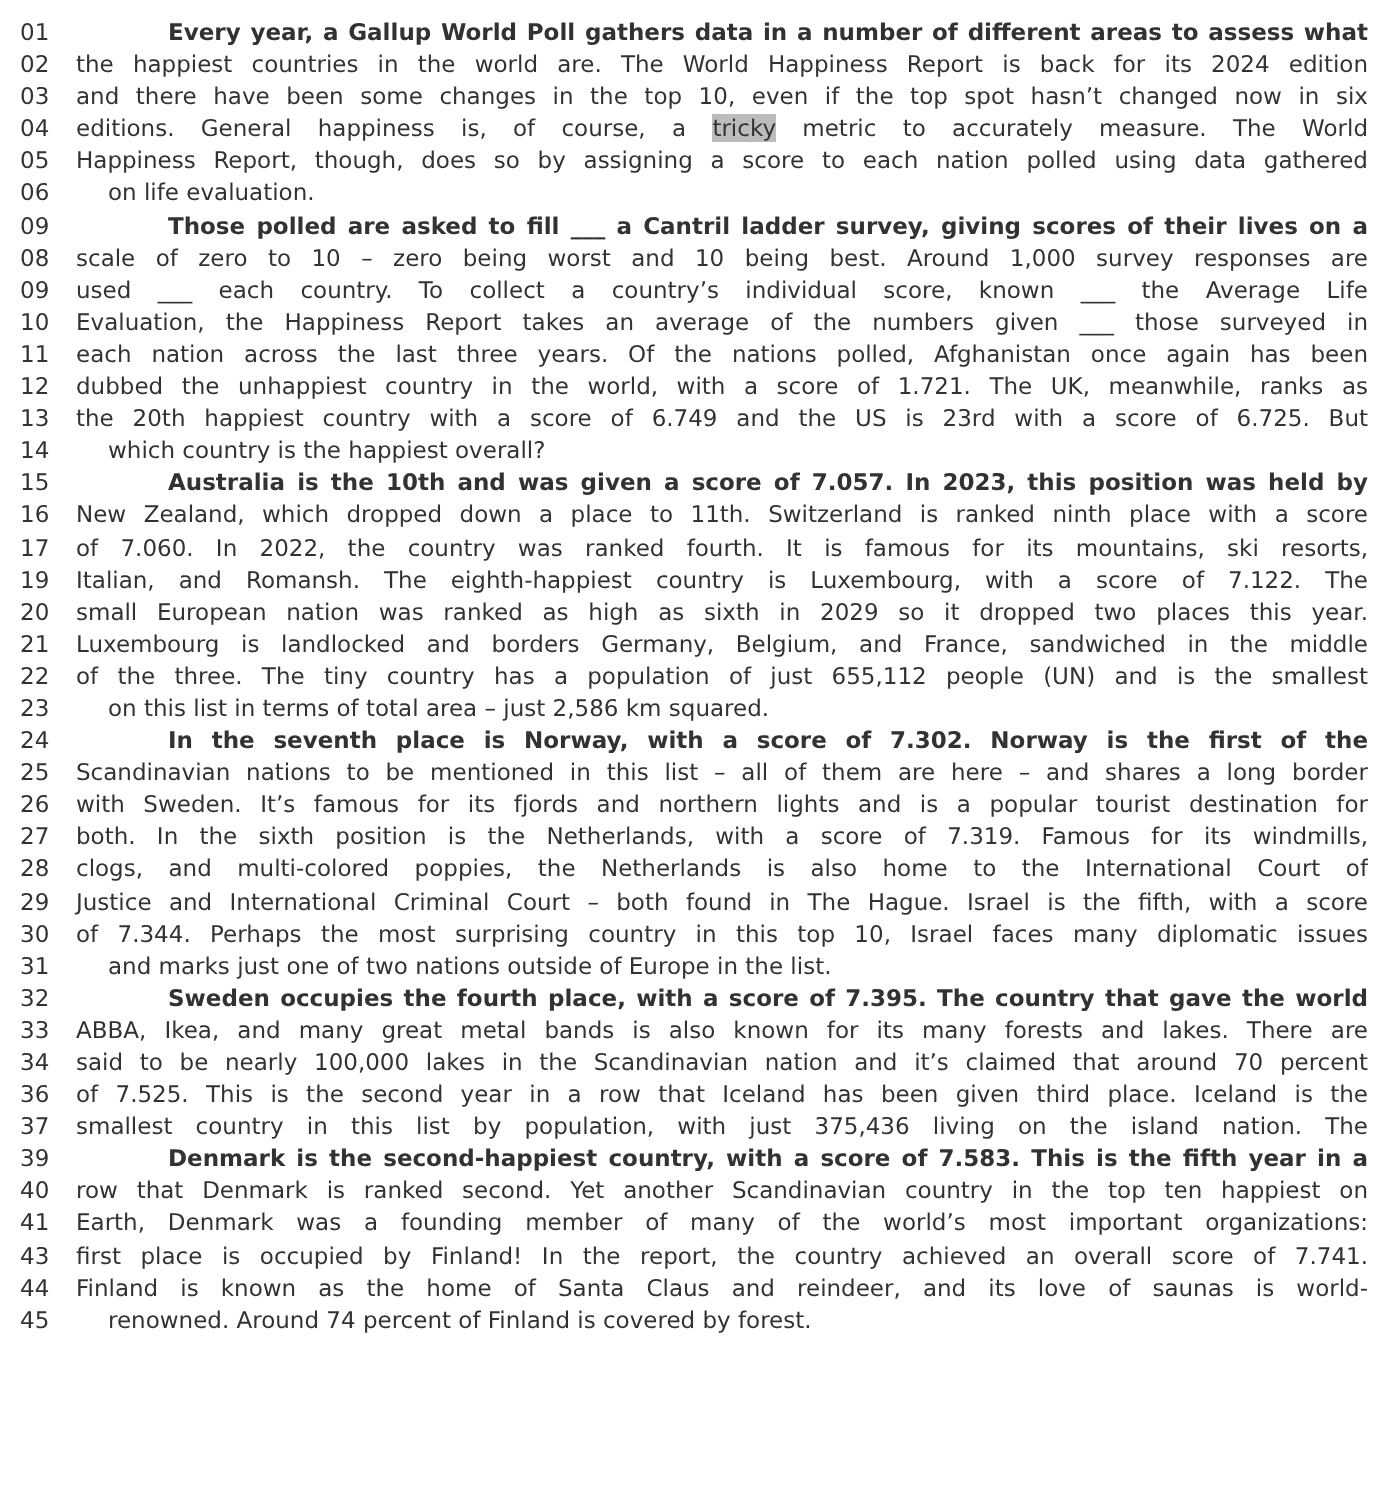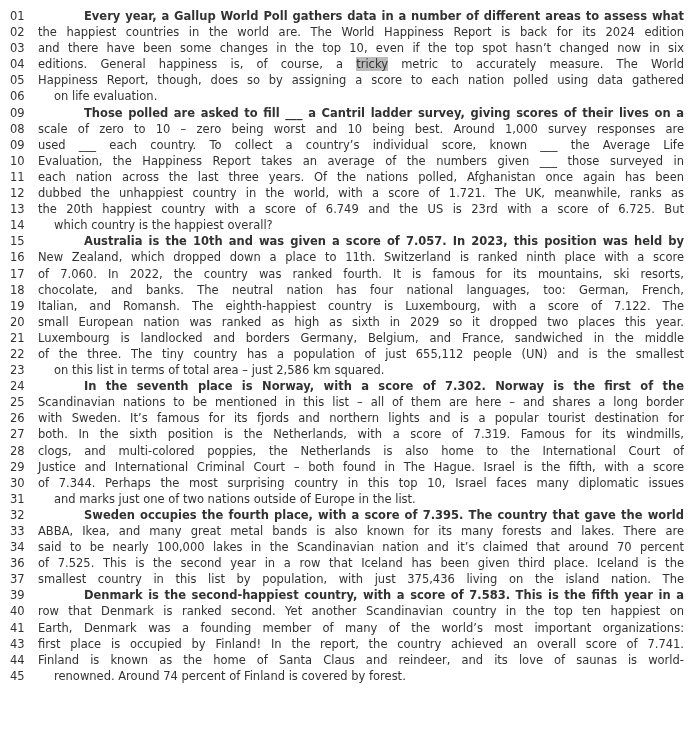--- a/index.html
+++ b/index.html
@@ -114,24 +114,20 @@
       </div>
       <div class="row">
         <span class="num">16</span>
         <span class="txt">New Zealand, which dropped down a place to 11th. Switzerland is ranked ninth place with a score</span>
       </div>
       <div class="row">
         <span class="num">17</span>
         <span class="txt">of 7.060. In 2022, the country was ranked fourth. It is famous for its mountains, ski resorts,</span>
       </div>
       <div class="row">
-        <span class="num">18</span>
-        <span class="txt">chocolate, and banks. The neutral nation has four national languages, too: German, French,</span>
-      </div>
-      <div class="row">
         <span class="num">19</span>
         <span class="txt">Italian, and Romansh. The eighth-happiest country is Luxembourg, with a score of 7.122. The</span>
       </div>
       <div class="row">
         <span class="num">20</span>
         <span class="txt">small European nation was ranked as high as sixth in 2029 so it dropped two places this year.</span>
       </div>
       <div class="row">
         <span class="num">21</span>
         <span class="txt">Luxembourg is landlocked and borders Germany, Belgium, and France, sandwiched in the middle</span>

